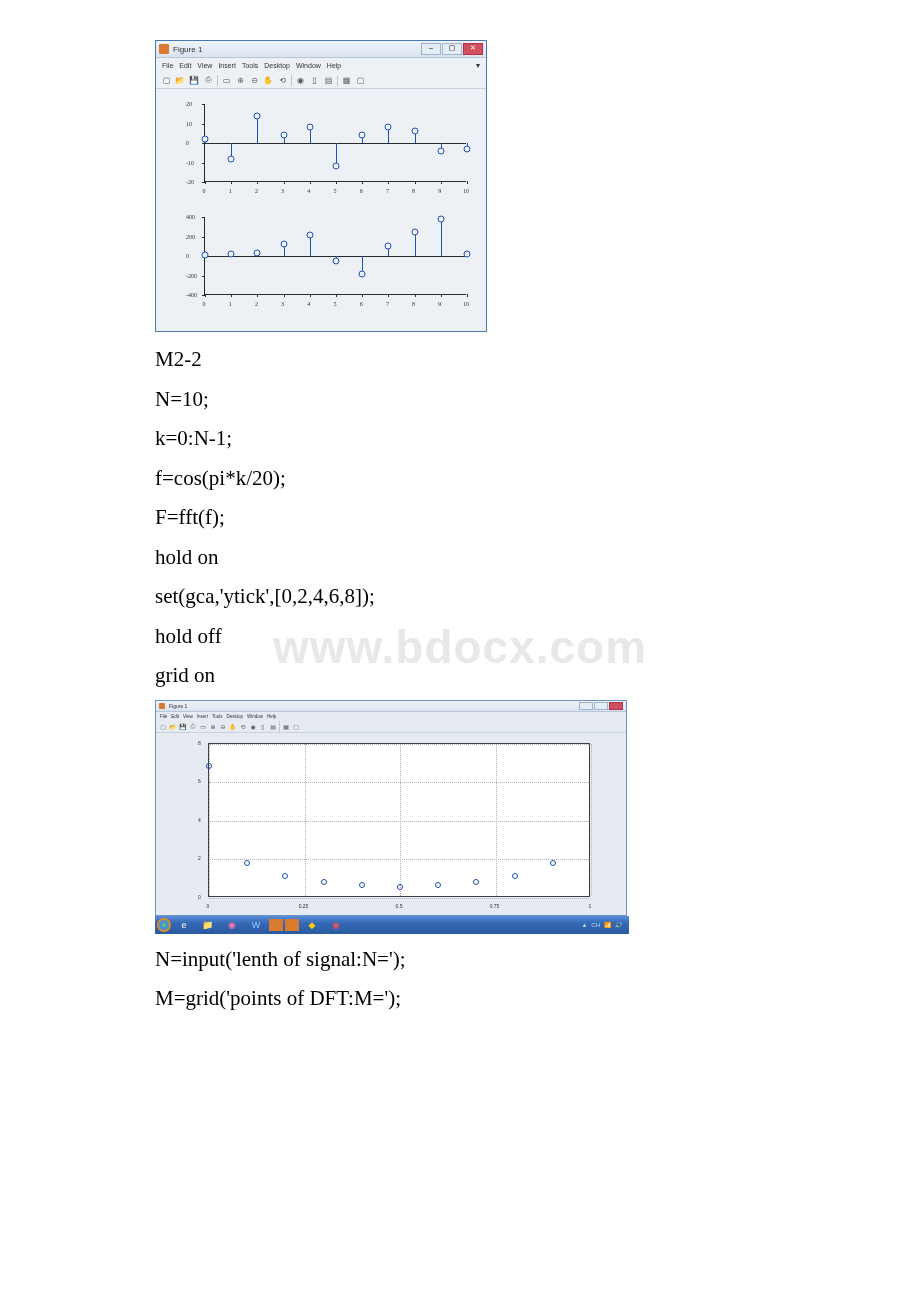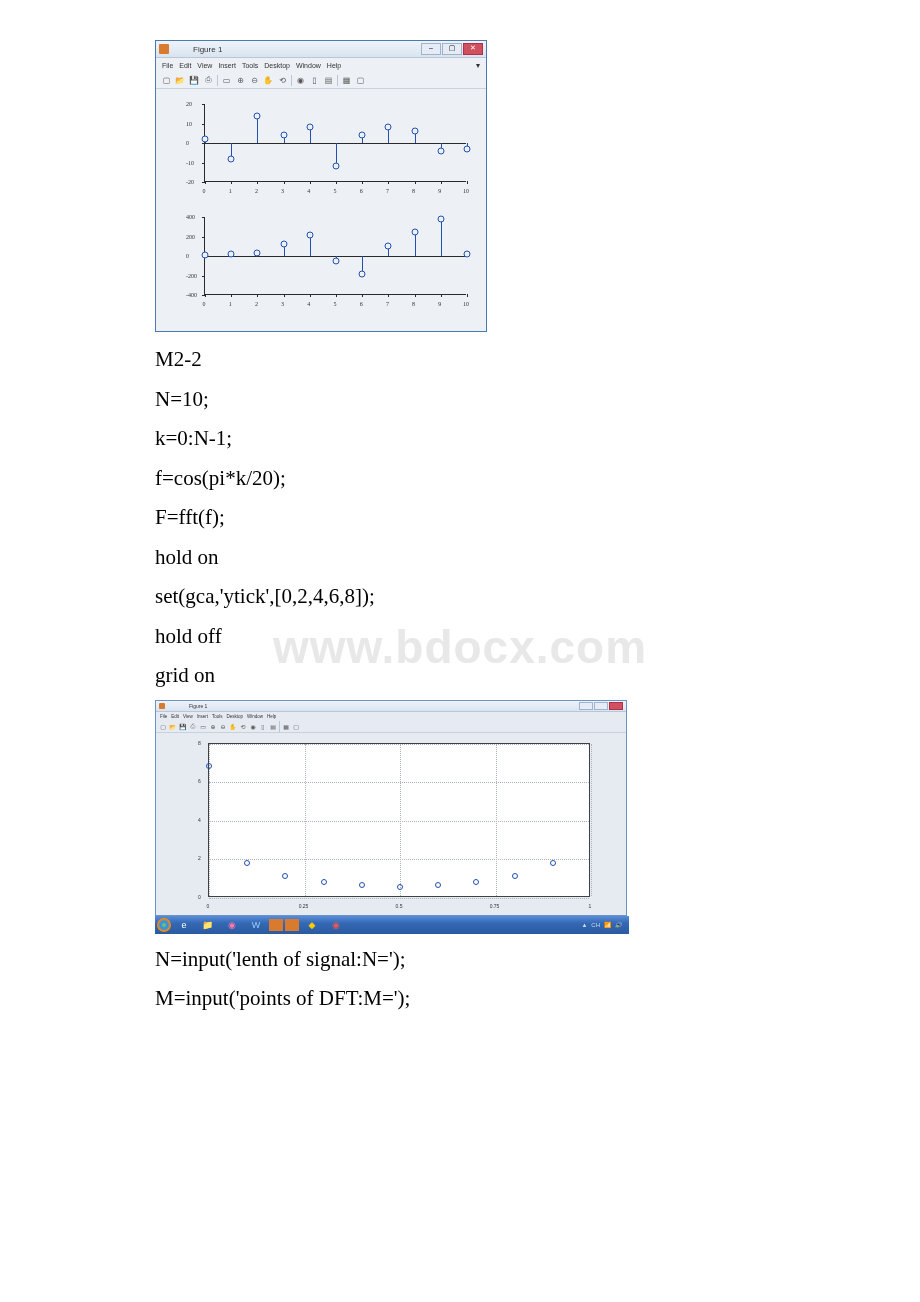--- a/index.html
+++ b/index.html
@@ -56,21 +56,20 @@
   .titlebar .ficon {
     width: 10px;
     height: 10px;
     background: #d97b2f;
     margin-right: 4px;
     border-radius: 1px;
   }
   .titlebar .title-text {
     flex: 1;
     color: #333;
-    margin-left: 20px;
   }
   .win-ctl {
     display: flex;
     gap: 1px;
   }
   .win-btn {
     width: 18px;
     height: 10px;
     border: 1px solid #9fb3cc;
     background: #e6ecf5;
@@ -524,16 +523,16 @@
         <span class="tb-right">
           <span>▲</span>
           <span>CH</span>
           <span>📶</span>
           <span>🔊</span>
         </span>
       </div>
     </div>
 
     <p class="text-line">N=input('lenth of signal:N=');</p>
-    <p class="text-line">M=input('points of DFT:M=');</p>
+    <p class="text-line">M=grid('points of DFT:M=');</p>
 
   </div>
 </div>
 
 </body></html>

